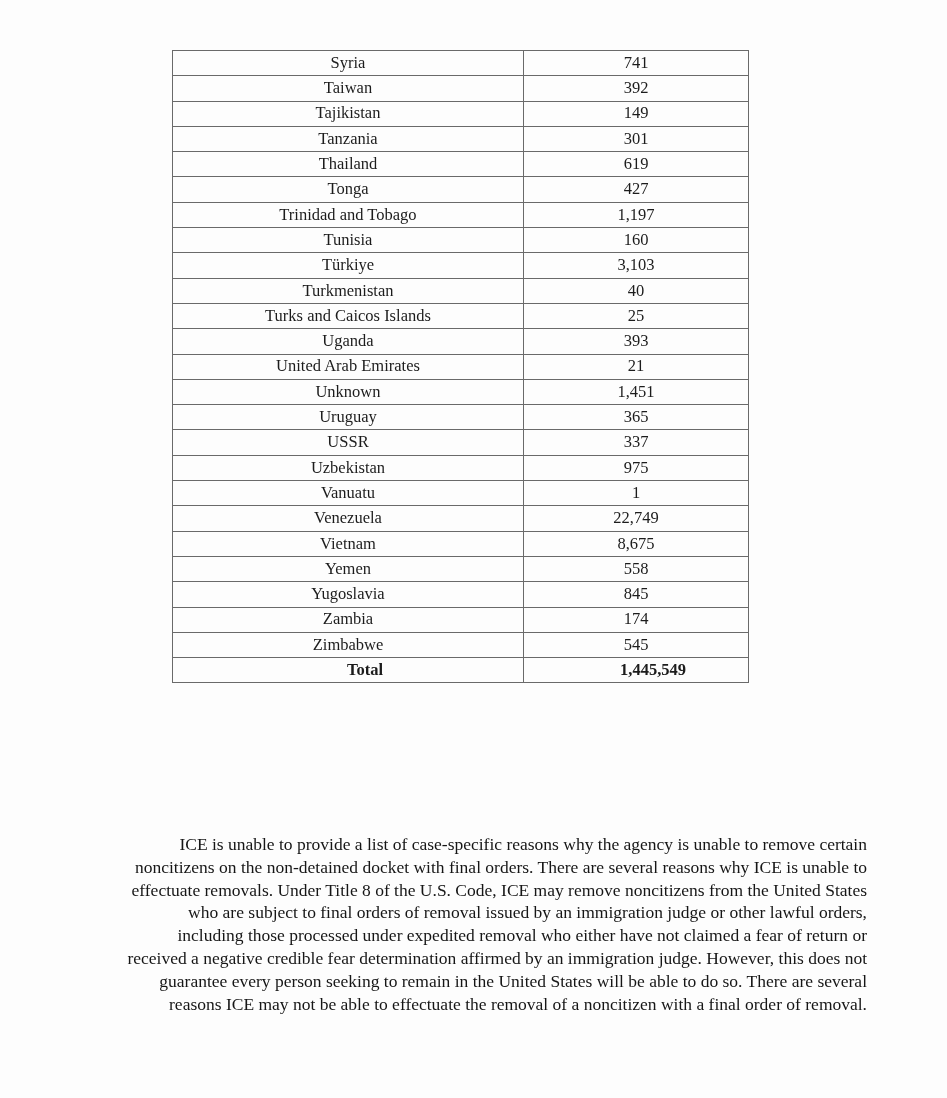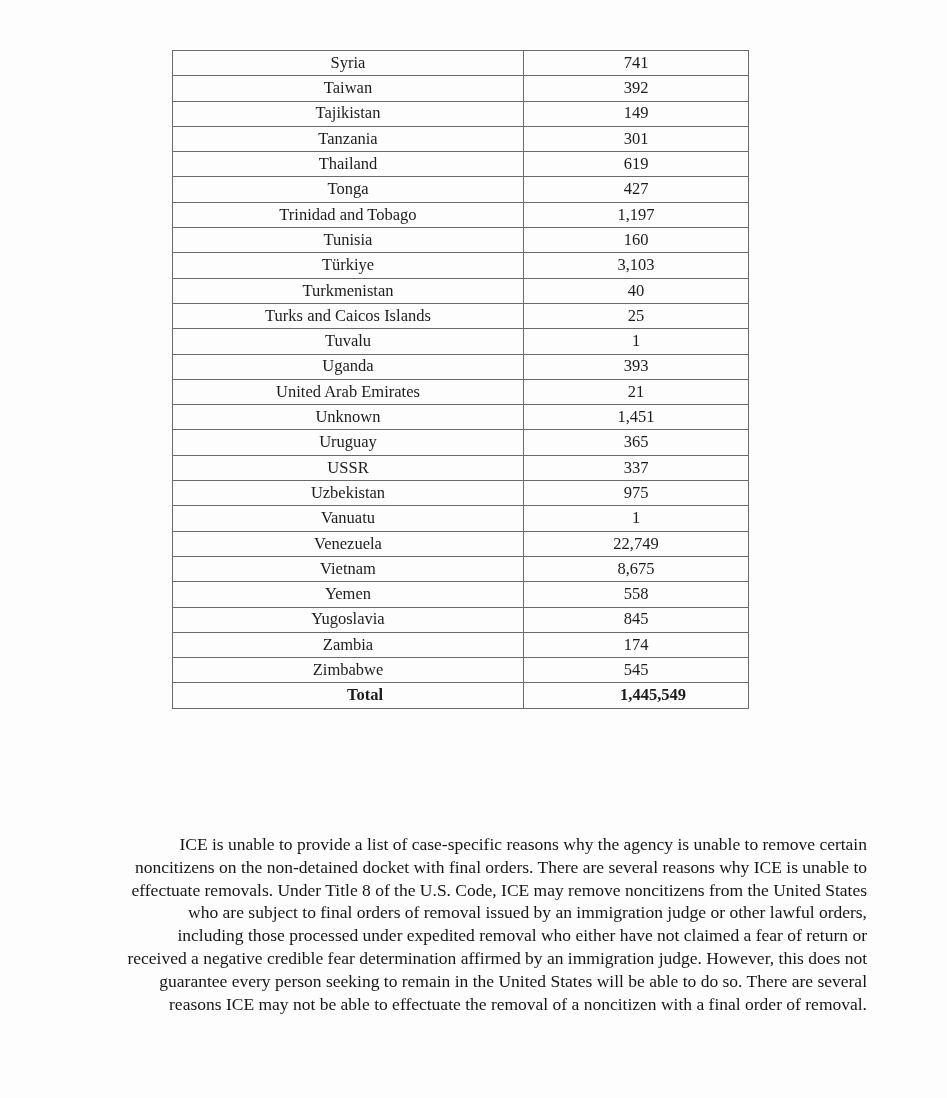--- a/index.html
+++ b/index.html
@@ -103,24 +103,20 @@
         </tr>
         <tr>
           <td>Turkmenistan</td>
           <td>40</td>
         </tr>
         <tr>
           <td>Turks and Caicos Islands</td>
           <td>25</td>
         </tr>
         <tr>
-          <td>Tuvalu</td>
-          <td>1</td>
-        </tr>
-        <tr>
           <td>Uganda</td>
           <td>393</td>
         </tr>
         <tr>
           <td>United Arab Emirates</td>
           <td>21</td>
         </tr>
         <tr>
           <td>Unknown</td>
           <td>1,451</td>

